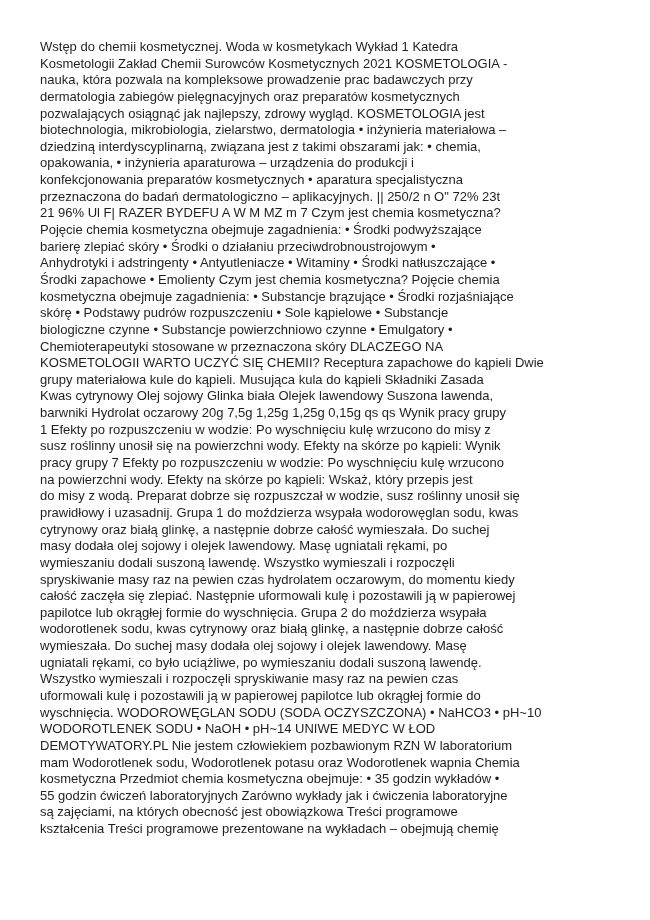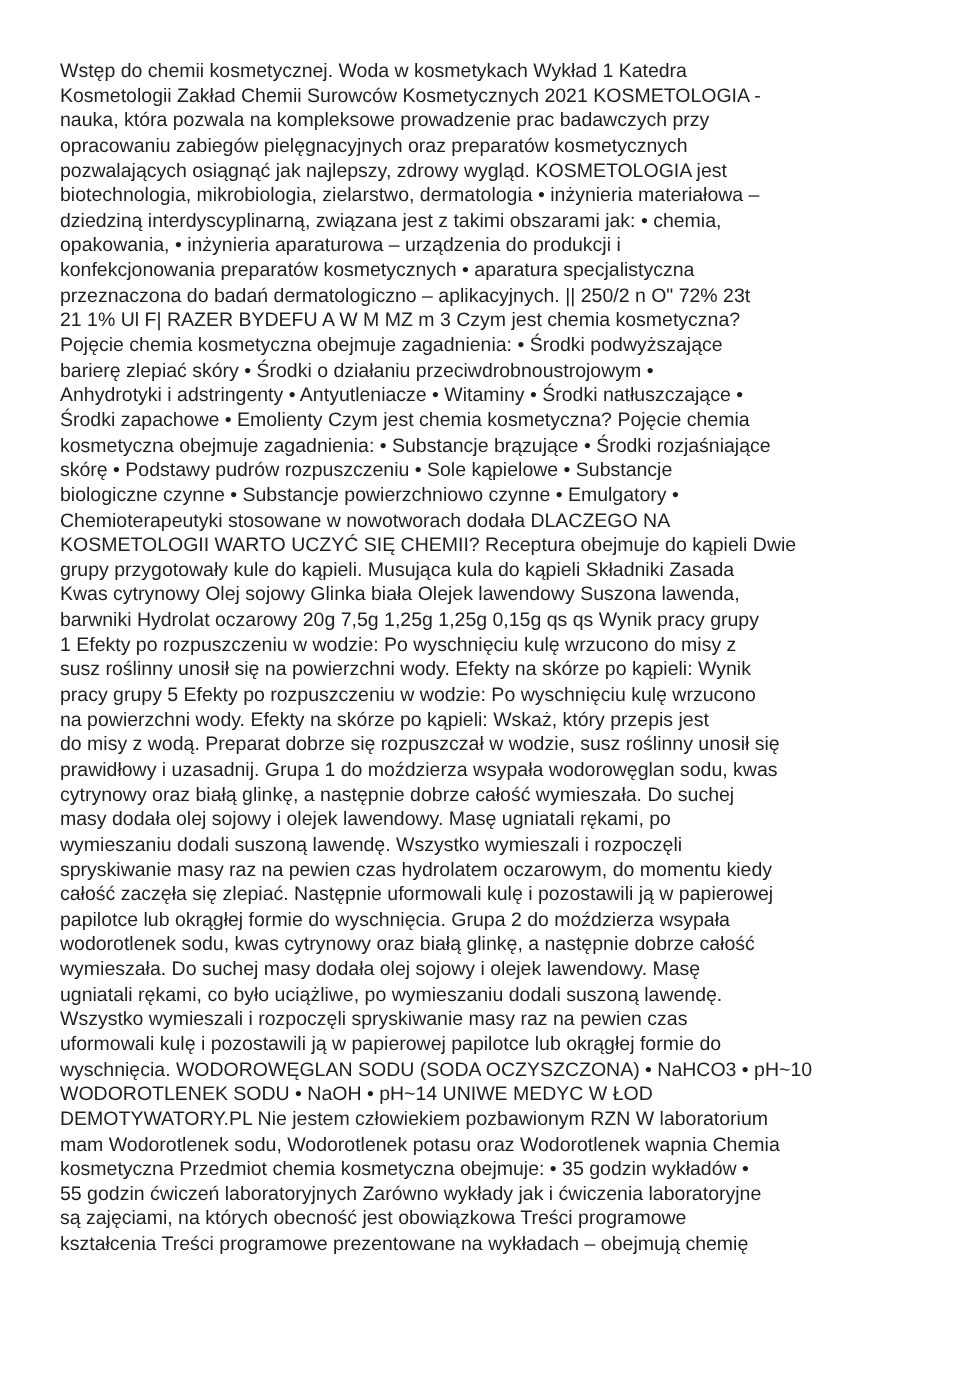--- a/index.html
+++ b/index.html
@@ -37,43 +37,43 @@
   }
 </style>
 </head>
 <body>
 
 <div class="page">
   <div class="textblock">
     <div class="line">Wstęp do chemii kosmetycznej. Woda w kosmetykach Wykład 1 Katedra</div>
     <div class="line">Kosmetologii Zakład Chemii Surowców Kosmetycznych 2021 KOSMETOLOGIA -</div>
     <div class="line">nauka, która pozwala na kompleksowe prowadzenie prac badawczych przy</div>
-    <div class="line">opracowaniu zabiegów pielęgnacyjnych oraz preparatów kosmetycznych</div>
+    <div class="line">dermatologia zabiegów pielęgnacyjnych oraz preparatów kosmetycznych</div>
     <div class="line">pozwalających osiągnąć jak najlepszy, zdrowy wygląd. KOSMETOLOGIA jest</div>
     <div class="line">biotechnologia, mikrobiologia, zielarstwo, dermatologia • inżynieria materiałowa –</div>
     <div class="line">dziedziną interdyscyplinarną, związana jest z takimi obszarami jak: • chemia,</div>
     <div class="line">opakowania, • inżynieria aparaturowa – urządzenia do produkcji i</div>
     <div class="line">konfekcjonowania preparatów kosmetycznych • aparatura specjalistyczna</div>
     <div class="line">przeznaczona do badań dermatologiczno – aplikacyjnych. || 250/2 n O" 72% 23t</div>
-    <div class="line">21 1% Ul F| RAZER BYDEFU A W M MZ m 3 Czym jest chemia kosmetyczna?</div>
+    <div class="line">21 96% Ul F| RAZER BYDEFU A W M MZ m 7 Czym jest chemia kosmetyczna?</div>
     <div class="line">Pojęcie chemia kosmetyczna obejmuje zagadnienia: • Środki podwyższające</div>
     <div class="line">barierę zlepiać skóry • Środki o działaniu przeciwdrobnoustrojowym •</div>
     <div class="line">Anhydrotyki i adstringenty • Antyutleniacze • Witaminy • Środki natłuszczające •</div>
     <div class="line">Środki zapachowe • Emolienty Czym jest chemia kosmetyczna? Pojęcie chemia</div>
     <div class="line">kosmetyczna obejmuje zagadnienia: • Substancje brązujące • Środki rozjaśniające</div>
     <div class="line">skórę • Podstawy pudrów rozpuszczeniu • Sole kąpielowe • Substancje</div>
     <div class="line">biologiczne czynne • Substancje powierzchniowo czynne • Emulgatory •</div>
-    <div class="line">Chemioterapeutyki stosowane w nowotworach dodała DLACZEGO NA</div>
-    <div class="line">KOSMETOLOGII WARTO UCZYĆ SIĘ CHEMII? Receptura obejmuje do kąpieli Dwie</div>
-    <div class="line">grupy przygotowały kule do kąpieli. Musująca kula do kąpieli Składniki Zasada</div>
+    <div class="line">Chemioterapeutyki stosowane w przeznaczona skóry DLACZEGO NA</div>
+    <div class="line">KOSMETOLOGII WARTO UCZYĆ SIĘ CHEMII? Receptura zapachowe do kąpieli Dwie</div>
+    <div class="line">grupy materiałowa kule do kąpieli. Musująca kula do kąpieli Składniki Zasada</div>
     <div class="line">Kwas cytrynowy Olej sojowy Glinka biała Olejek lawendowy Suszona lawenda,</div>
     <div class="line">barwniki Hydrolat oczarowy 20g 7,5g 1,25g 1,25g 0,15g qs qs Wynik pracy grupy</div>
     <div class="line">1 Efekty po rozpuszczeniu w wodzie: Po wyschnięciu kulę wrzucono do misy z</div>
     <div class="line">susz roślinny unosił się na powierzchni wody. Efekty na skórze po kąpieli: Wynik</div>
-    <div class="line">pracy grupy 5 Efekty po rozpuszczeniu w wodzie: Po wyschnięciu kulę wrzucono</div>
+    <div class="line">pracy grupy 7 Efekty po rozpuszczeniu w wodzie: Po wyschnięciu kulę wrzucono</div>
     <div class="line">na powierzchni wody. Efekty na skórze po kąpieli: Wskaż, który przepis jest</div>
     <div class="line">do misy z wodą. Preparat dobrze się rozpuszczał w wodzie, susz roślinny unosił się</div>
     <div class="line">prawidłowy i uzasadnij. Grupa 1 do moździerza wsypała wodorowęglan sodu, kwas</div>
     <div class="line">cytrynowy oraz białą glinkę, a następnie dobrze całość wymieszała. Do suchej</div>
     <div class="line">masy dodała olej sojowy i olejek lawendowy. Masę ugniatali rękami, po</div>
     <div class="line">wymieszaniu dodali suszoną lawendę. Wszystko wymieszali i rozpoczęli</div>
     <div class="line">spryskiwanie masy raz na pewien czas hydrolatem oczarowym, do momentu kiedy</div>
     <div class="line">całość zaczęła się zlepiać. Następnie uformowali kulę i pozostawili ją w papierowej</div>
     <div class="line">papilotce lub okrągłej formie do wyschnięcia. Grupa 2 do moździerza wsypała</div>
     <div class="line">wodorotlenek sodu, kwas cytrynowy oraz białą glinkę, a następnie dobrze całość</div>

